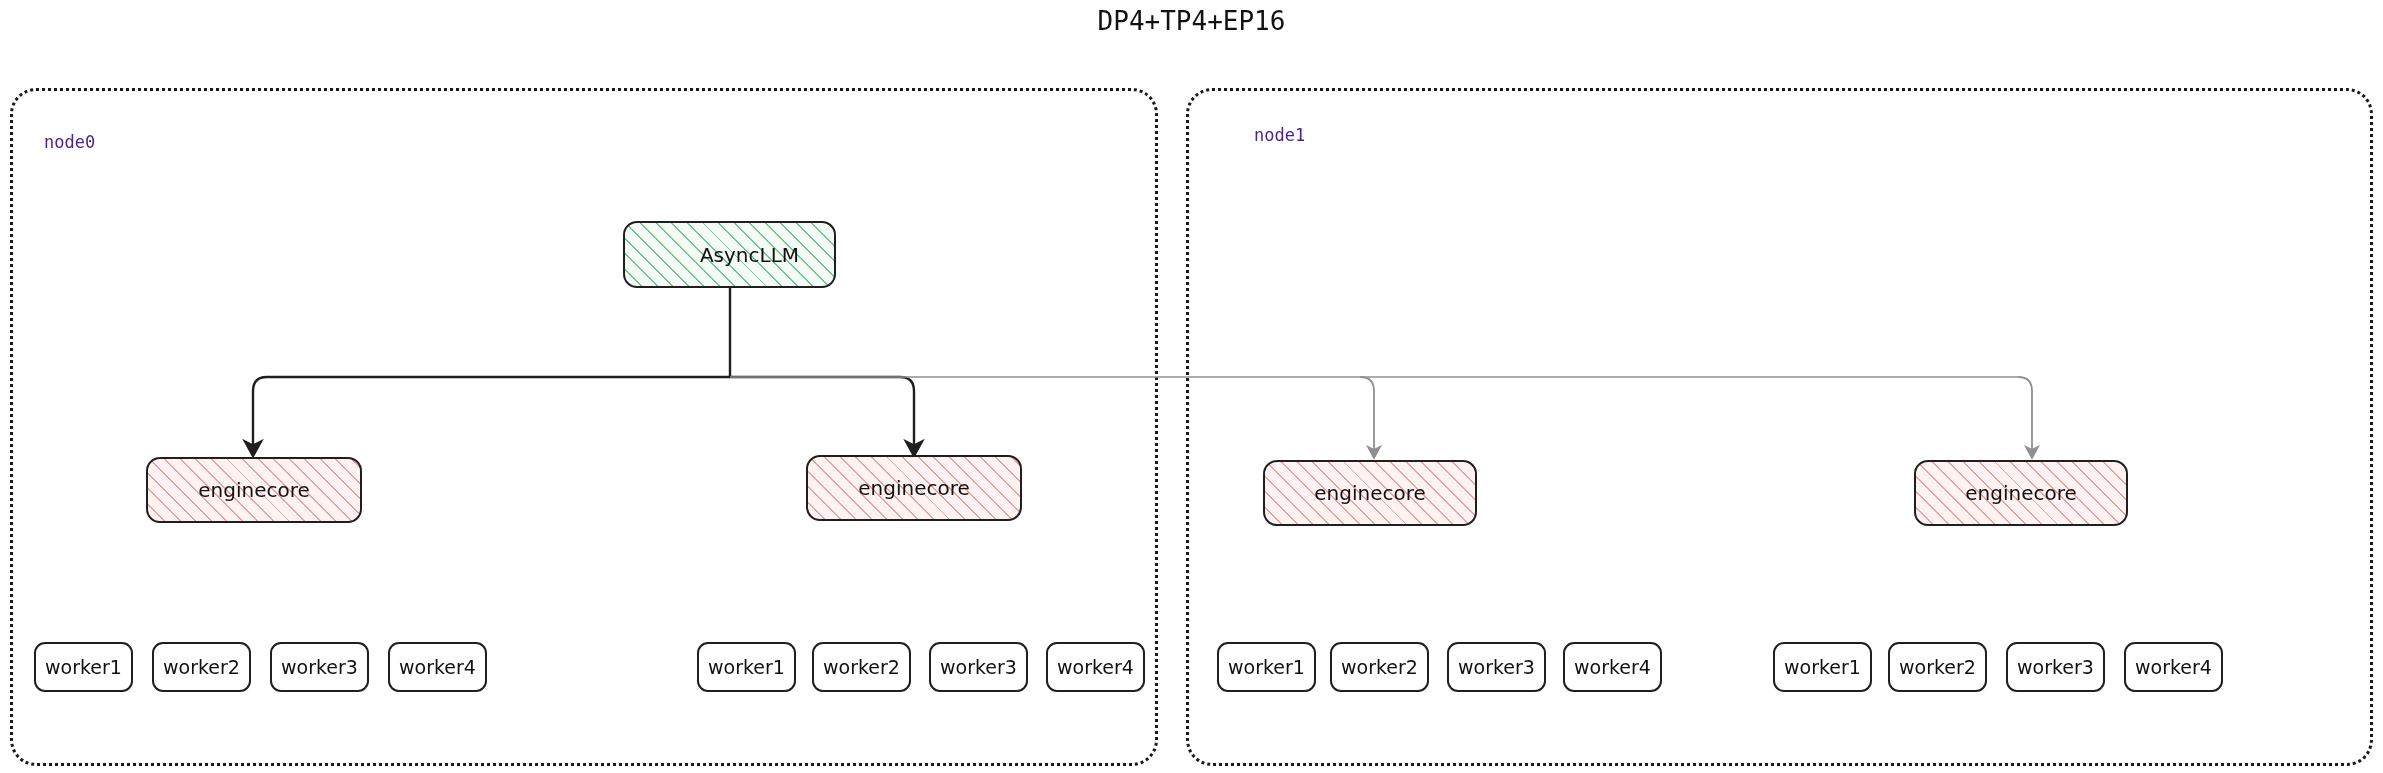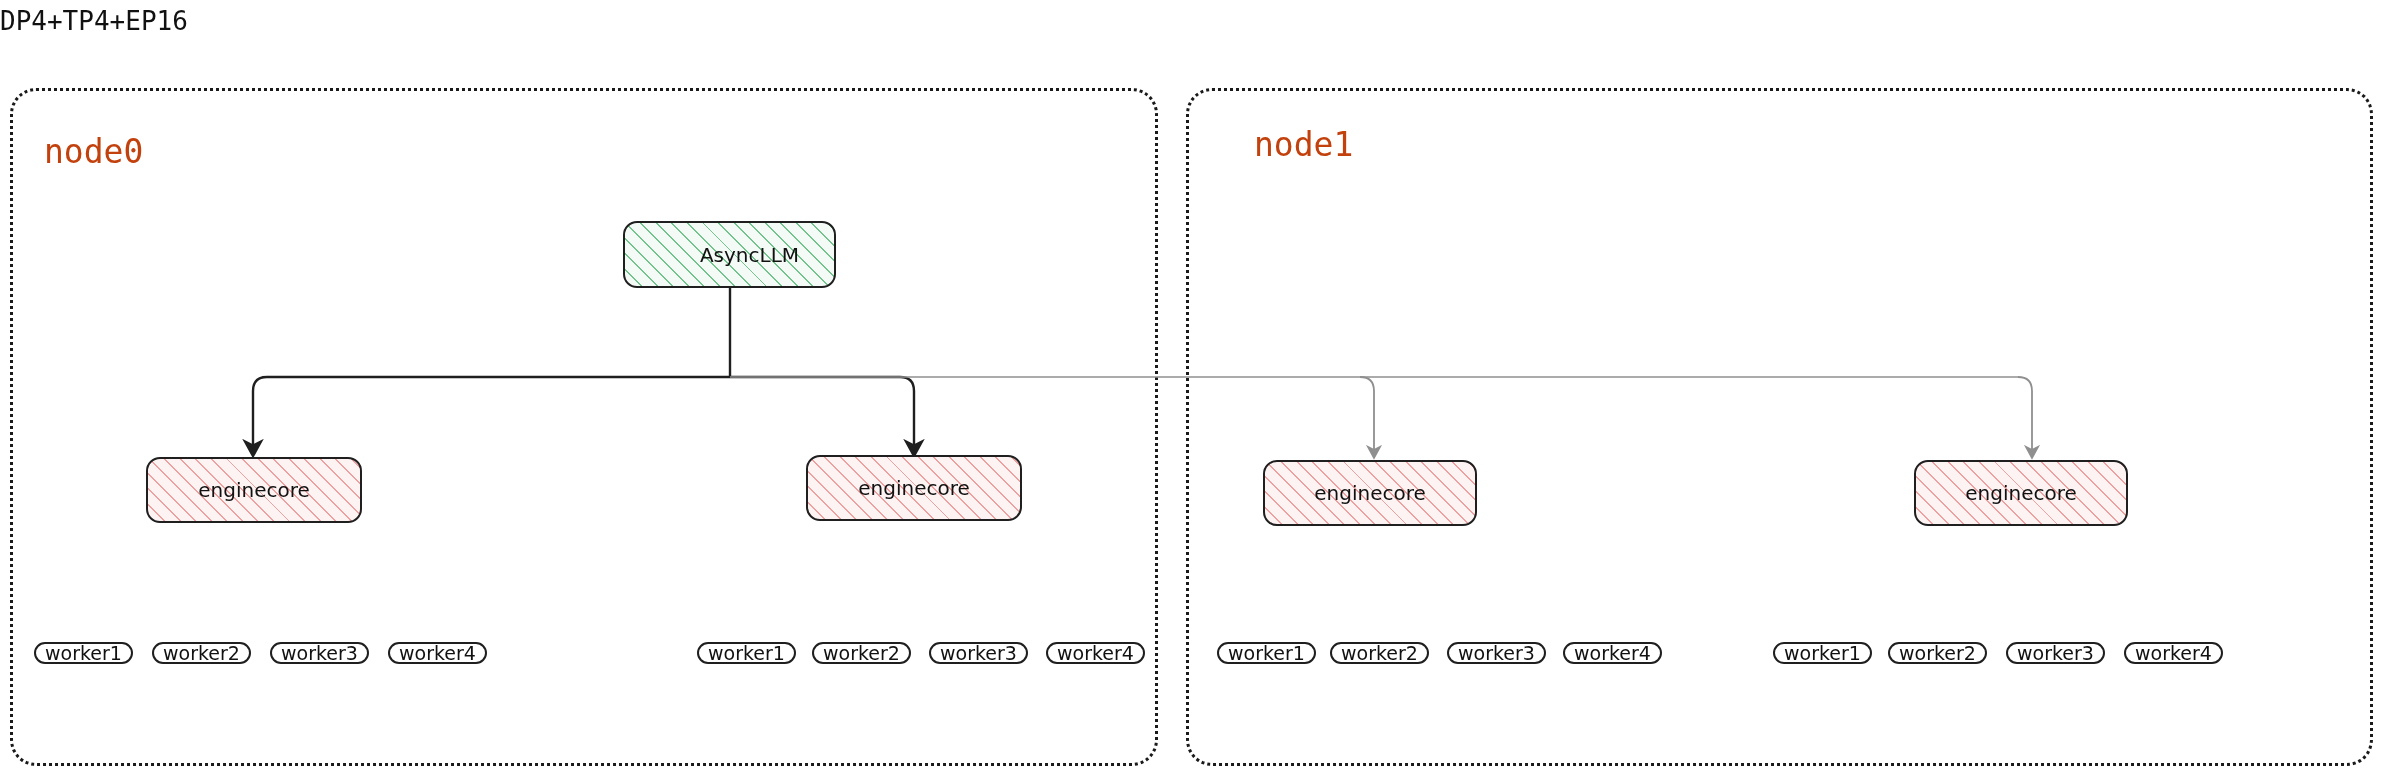--- a/index.html
+++ b/index.html
@@ -18,39 +18,39 @@
     background: #ffffff;
     overflow: hidden;
   }
 
   
   .diagram-title {
     position: absolute;
     left: 0;
     top: 6px;
     width: 100%;
-    text-align: left;
+    text-align: center;
     font-family: "DejaVu Sans Mono", "Liberation Mono", monospace;
     font-size: 26px;
     color: #111111;
     letter-spacing: 0px;
   }
 
   
   .node-box {
     position: absolute;
     border: 3px dotted #1a1a1a;
     border-radius: 26px;
     background: transparent;
   }
   .node-label {
     position: absolute;
     font-family: "DejaVu Sans Mono", "Liberation Mono", monospace;
-    font-size: 33px;
-    color: #c2410c;
+    font-size: 17px;
+    color: #4c1d95;
     white-space: nowrap;
   }
 
   
   .box {
     position: absolute;
     border: 2px solid #1f1f1f;
     border-radius: 14px;
     background: #ffffff;
     display: flex;
@@ -96,21 +96,21 @@
     position: absolute;
     border: 2px solid #1f1f1f;
     border-radius: 11px;
     background: #ffffff;
     display: flex;
     align-items: center;
     justify-content: center;
     font-size: 19px;
     color: #111111;
     white-space: nowrap;
-    height: 22px;
+    height: 50px;
   }
 
   
   #connectors {
     position: absolute;
     left: 0;
     top: 0;
     width: 2383px;
     height: 773px;
     pointer-events: none;

